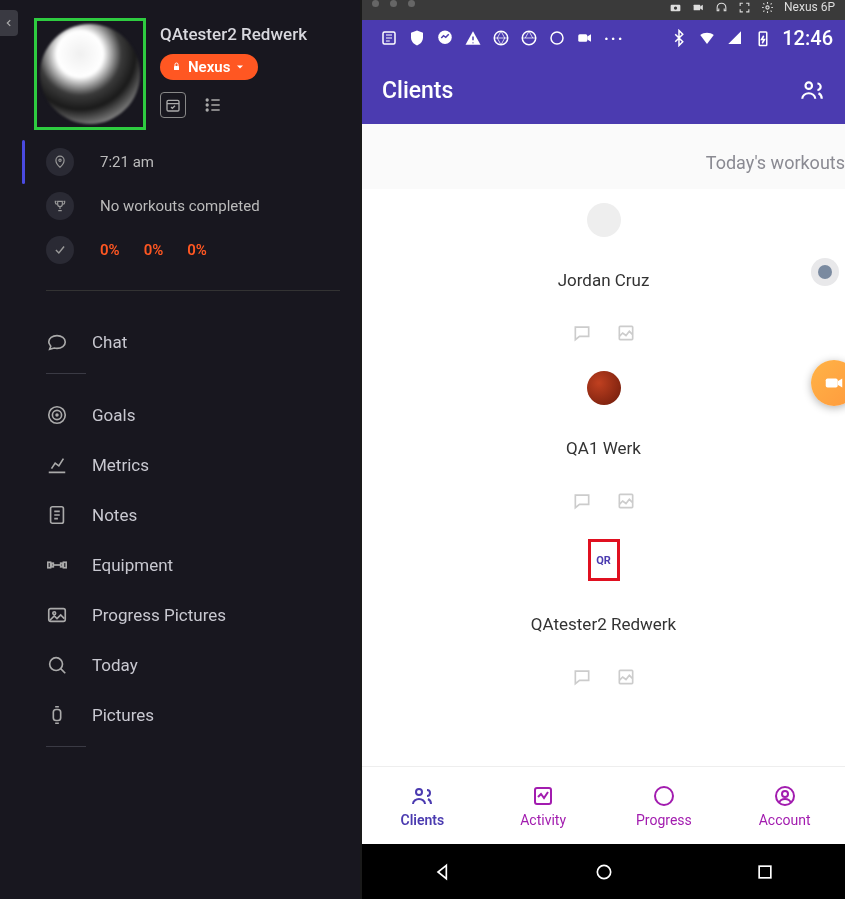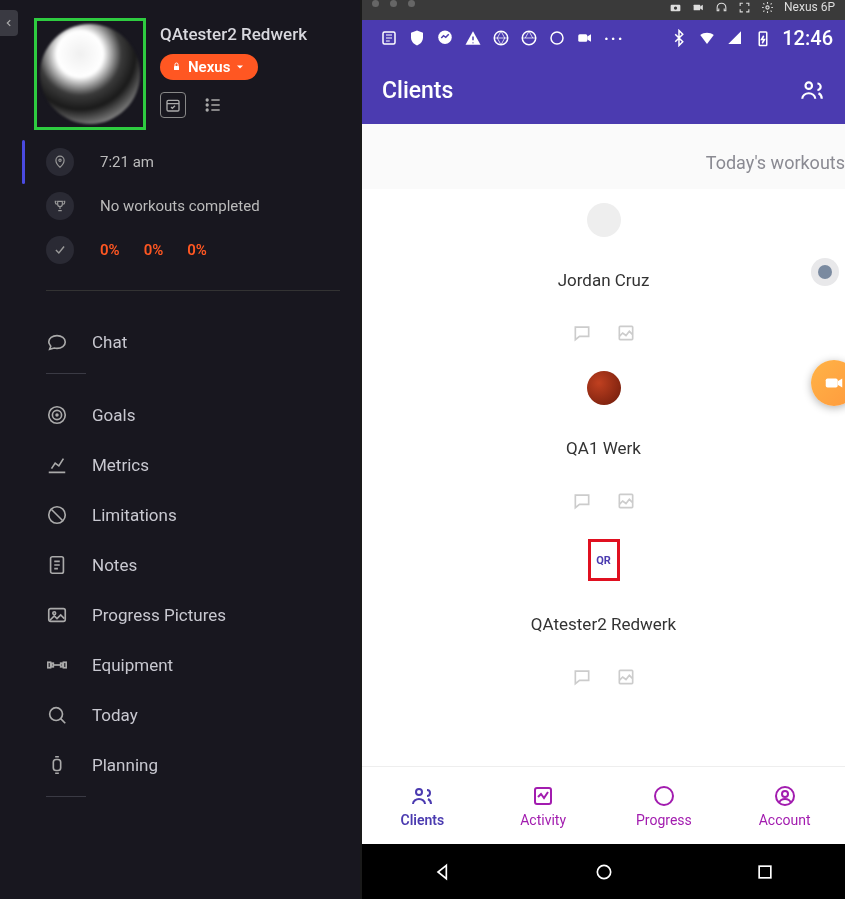--- a/index.html
+++ b/index.html
@@ -172,74 +172,65 @@
         <span class="nav-icon">
           <svg viewBox="0 0 24 24" width="22" height="22" fill="none" stroke="currentColor" stroke-width="1.8">
             <path d="M3 20h18M6 16l4-6 4 3 5-8"></path>
           </svg>
         </span>
         <span>Metrics</span>
       </div>
       <div class="nav-item">
         <span class="nav-icon">
           <svg viewBox="0 0 24 24" width="22" height="22" fill="none" stroke="currentColor" stroke-width="1.8">
-            <circle cx="12" cy="12" r="9"></circle>
-            <path d="M6 6l12 12"></path>
-          </svg>
-        </span>
-        <span>Limitations</span>
-      </div>
-      <div class="nav-item">
-        <span class="nav-icon">
-          <svg viewBox="0 0 24 24" width="22" height="22" fill="none" stroke="currentColor" stroke-width="1.8">
             <rect x="5" y="3" width="14" height="18" rx="2"></rect>
             <path d="M9 8h6M9 12h6M9 16h4"></path>
           </svg>
         </span>
         <span>Notes</span>
-      </div>
-      <div class="nav-item">
-        <span class="nav-icon">
-          <svg viewBox="0 0 24 24" width="22" height="22" fill="none" stroke="currentColor" stroke-width="1.8">
-            <rect x="3" y="5" width="18" height="14" rx="2"></rect>
-            <circle cx="9" cy="10" r="1.5"></circle>
-            <path d="M4 18l5-5 3 3 4-4 4 4"></path>
-          </svg>
-        </span>
-        <span>Progress Pictures</span>
       </div>
       <div class="nav-item">
         <span class="nav-icon">
           <svg viewBox="0 0 24 24" width="22" height="22" fill="none" stroke="currentColor" stroke-width="1.8">
             <rect x="2" y="9" width="3" height="6"></rect>
             <rect x="19" y="9" width="3" height="6"></rect>
             <rect x="6" y="10" width="2" height="4"></rect>
             <rect x="16" y="10" width="2" height="4"></rect>
             <path d="M8 12h8"></path>
           </svg>
         </span>
         <span>Equipment</span>
       </div>
       <div class="nav-item">
         <span class="nav-icon">
           <svg viewBox="0 0 24 24" width="22" height="22" fill="none" stroke="currentColor" stroke-width="1.8">
+            <rect x="3" y="5" width="18" height="14" rx="2"></rect>
+            <circle cx="9" cy="10" r="1.5"></circle>
+            <path d="M4 18l5-5 3 3 4-4 4 4"></path>
+          </svg>
+        </span>
+        <span>Progress Pictures</span>
+      </div>
+      <div class="nav-item">
+        <span class="nav-icon">
+          <svg viewBox="0 0 24 24" width="22" height="22" fill="none" stroke="currentColor" stroke-width="1.8">
             <circle cx="11" cy="11" r="7"></circle>
             <path d="M21 21l-5-5"></path>
           </svg>
         </span>
         <span>Today</span>
       </div>
       <div class="nav-item">
         <span class="nav-icon">
           <svg viewBox="0 0 24 24" width="22" height="22" fill="none" stroke="currentColor" stroke-width="1.8">
             <rect x="8" y="6" width="8" height="12" rx="3"></rect>
             <path d="M10 3h4M10 21h4"></path>
           </svg>
         </span>
-        <span>Planning</span>
+        <span>Pictures</span>
       </div>
     </div>
 
   <div class="short-divider"></div>
 
 </div>
 
 <div class="right-panel">
   <div class="phone-top">
     <div class="dot"></div>

